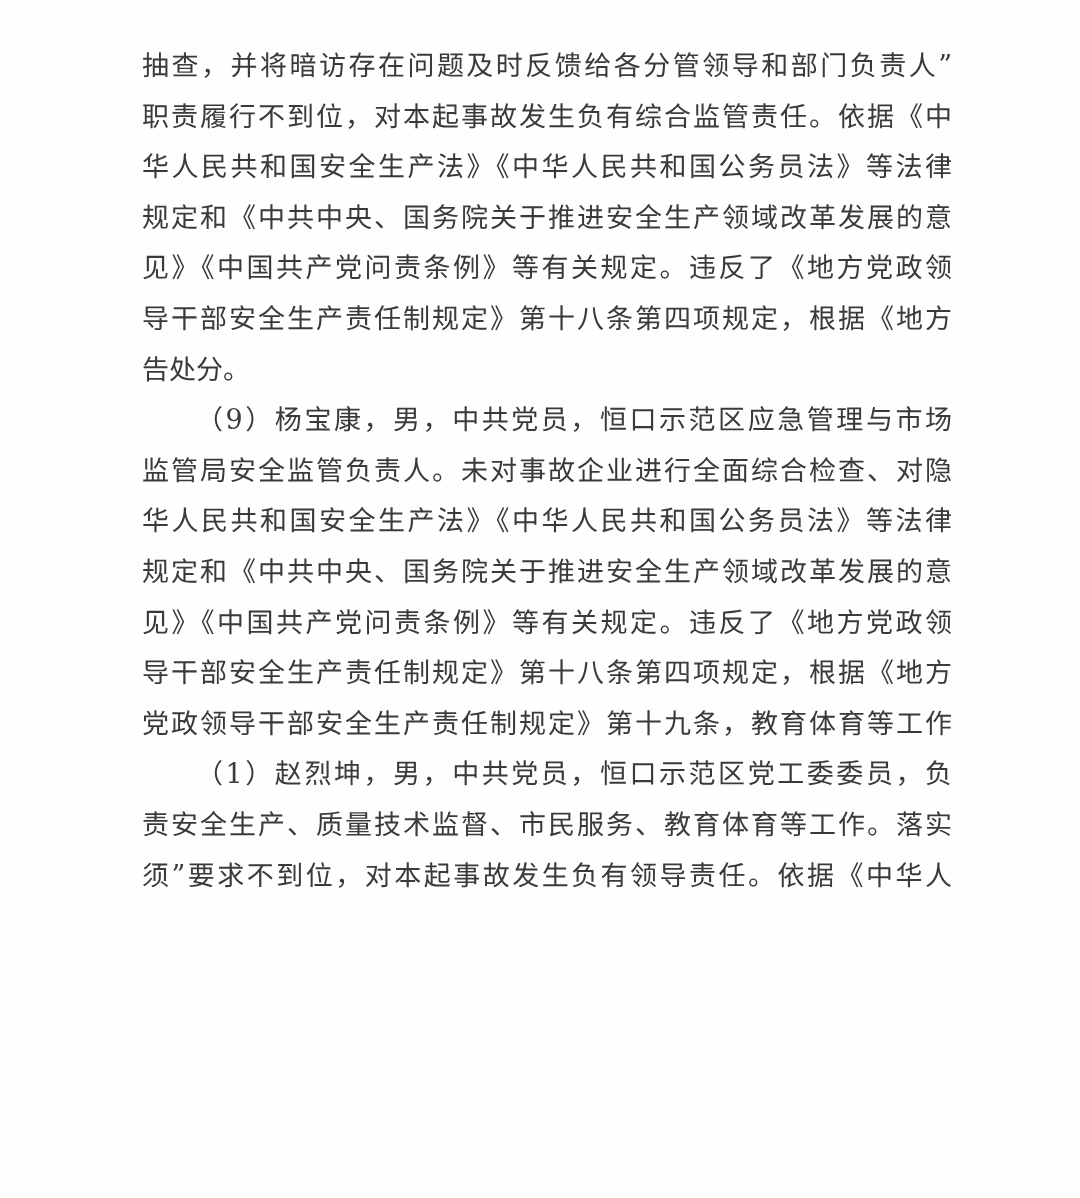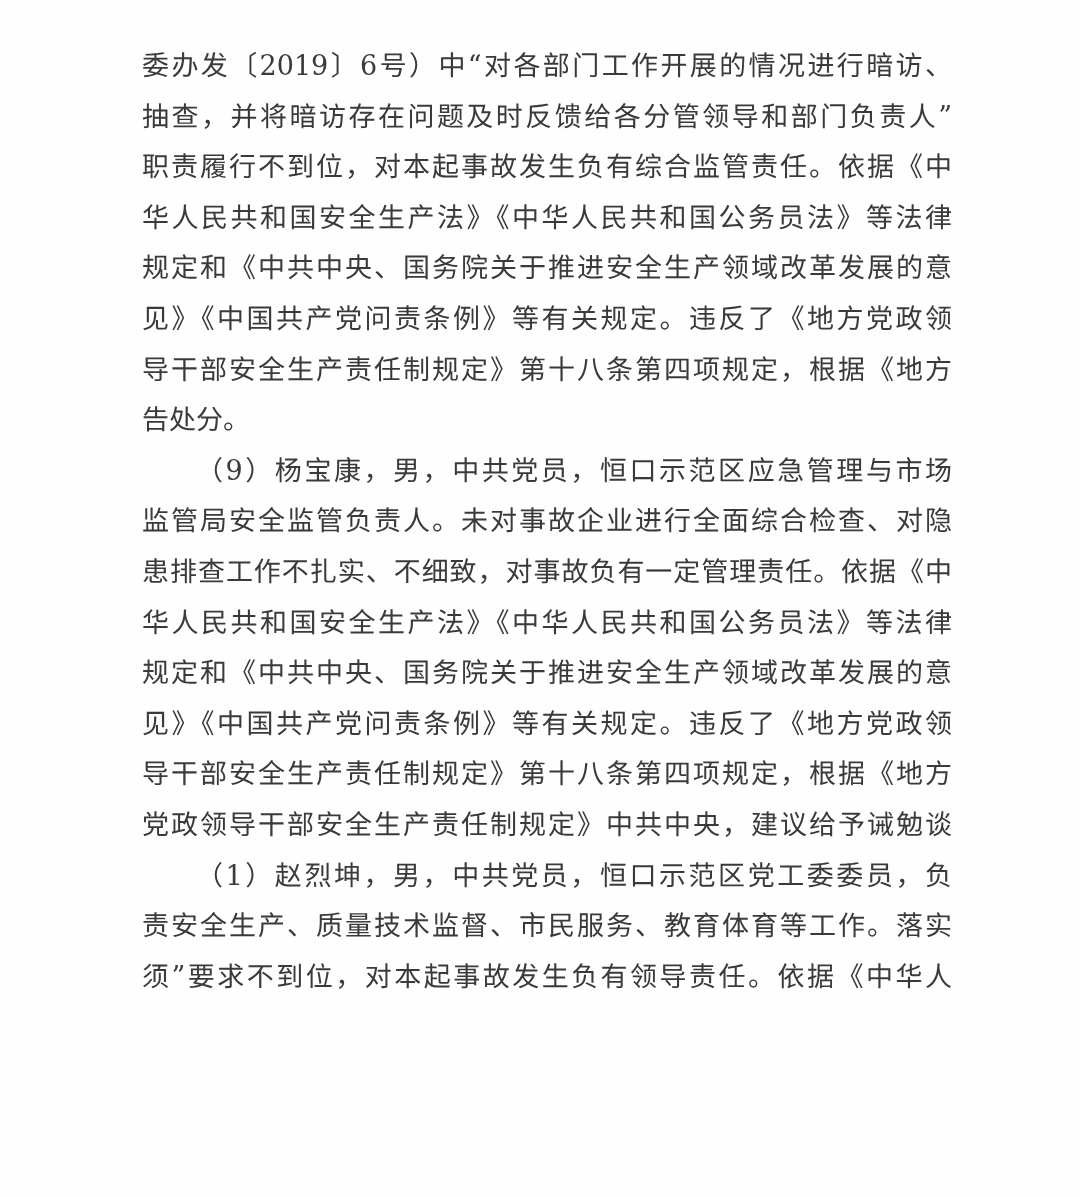--- a/index.html
+++ b/index.html
@@ -45,39 +45,37 @@
     text-indent: 2em;
   }
 </style>
 </head>
 <body>
 
 <div class="page" style="background: rgb(254, 254, 254);">
   <div class="text-block">
 
     <div class="para">
-      <span class="line" style="color: rgb(58, 58, 58);">委办发〔2019〕6号）中“对各部门工作开展的情况进行暗访、</span>
       <span class="line" style="color: rgb(58, 58, 58);">抽查，并将暗访存在问题及时反馈给各分管领导和部门负责人”</span>
       <span class="line" style="color: rgb(58, 58, 58); font-family: Liberation Serif, serif;">职责履行不到位，对本起事故发生负有综合监管责任。依据《中</span>
       <span class="line" style="color: rgb(58, 58, 58);">华人民共和国安全生产法》《中华人民共和国公务员法》等法律</span>
       <span class="line" style="color: rgb(58, 58, 58);">规定和《中共中央、国务院关于推进安全生产领域改革发展的意</span>
       <span class="line" style="color: rgb(58, 58, 58);">见》《中国共产党问责条例》等有关规定。违反了《地方党政领</span>
       <span class="line" style="color: rgb(58, 58, 58);">导干部安全生产责任制规定》第十八条第四项规定，根据《地方</span>
       <span class="line short" style="color: rgb(58, 58, 58);">告处分。</span>
     </div>
 
     <div class="para">
       <span class="line indent" style="color: rgb(58, 58, 58);">（9）杨宝康，男，中共党员，恒口示范区应急管理与市场</span>
       <span class="line" style="color: rgb(58, 58, 58);">监管局安全监管负责人。未对事故企业进行全面综合检查、对隐</span>
-      <span class="line" style="color: rgb(58, 58, 58);">患排查工作不扎实、不细致，对事故负有一定管理责任。依据《中</span>
       <span class="line" style="color: rgb(58, 58, 58);">华人民共和国安全生产法》《中华人民共和国公务员法》等法律</span>
       <span class="line" style="color: rgb(58, 58, 58);">规定和《中共中央、国务院关于推进安全生产领域改革发展的意</span>
       <span class="line" style="color: rgb(58, 58, 58);">见》《中国共产党问责条例》等有关规定。违反了《地方党政领</span>
       <span class="line" style="color: rgb(58, 58, 58);">导干部安全生产责任制规定》第十八条第四项规定，根据《地方</span>
-      <span class="line" style="color: rgb(58, 58, 58);">党政领导干部安全生产责任制规定》中共中央，建议给予诫勉谈</span>
+      <span class="line" style="color: rgb(58, 58, 58);">党政领导干部安全生产责任制规定》第十九条，教育体育等工作</span>
     </div>
 
     <div class="para">
       <span class="line indent" style="color: rgb(58, 58, 58);">（1）赵烈坤，男，中共党员，恒口示范区党工委委员，负</span>
       <span class="line" style="color: rgb(58, 58, 58);">责安全生产、质量技术监督、市民服务、教育体育等工作。落实</span>
       <span class="line" style="color: rgb(58, 58, 58);">须”要求不到位，对本起事故发生负有领导责任。依据《中华人</span>
     </div>
 
   </div>
 </div>

